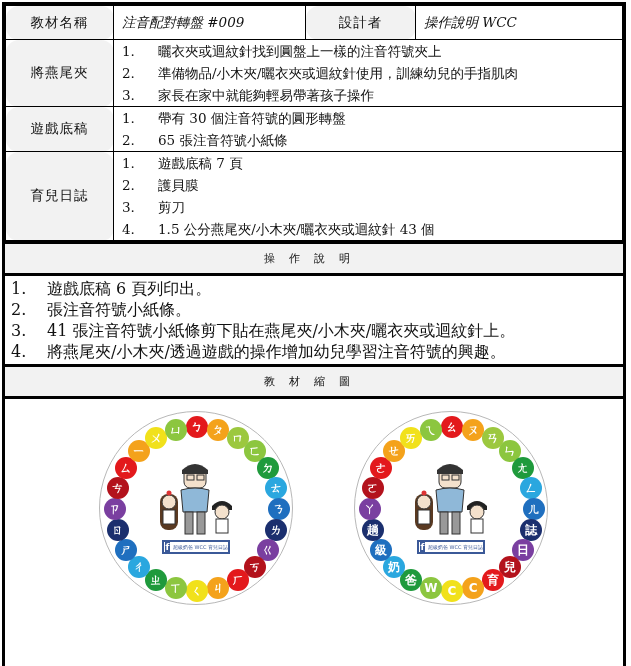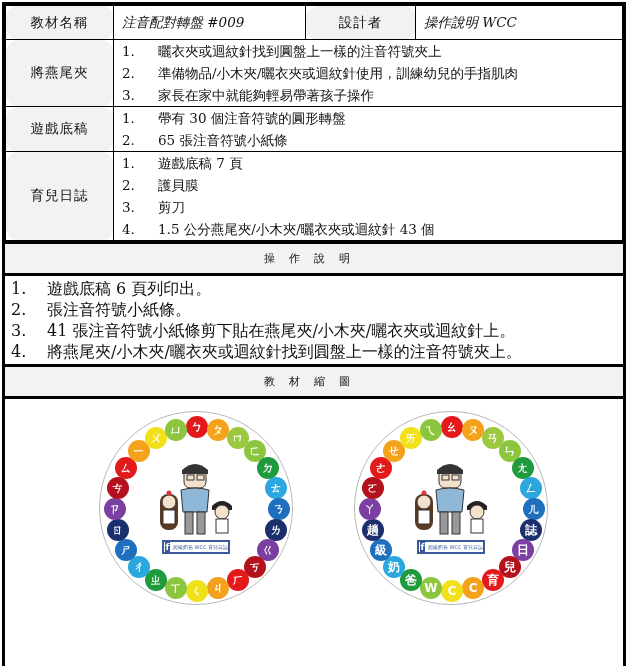--- a/index.html
+++ b/index.html
@@ -123,21 +123,21 @@
     <li>
         <span class="num">2.</span>
         <span class="txt">張注音符號小紙條。</span>
       </li>
     <li>
         <span class="num">3.</span>
         <span class="txt">41 張注音符號小紙條剪下貼在燕尾夾/小木夾/曬衣夾或迴紋針上。</span>
       </li>
     <li>
         <span class="num">4.</span>
-        <span class="txt">將燕尾夾/小木夾/曬衣夾或迴紋針找到圓盤上一樣的注音符號夾上。</span>
+        <span class="txt">將燕尾夾/小木夾/透過遊戲的操作增加幼兒學習注音符號的興趣。</span>
       </li>
   </ul>
 
   <div class="section">
     <span style="line-height:29px;margin-top:35px;">教材縮圖</span>
   </div>
 
   <div class="thumbs">
     <div class="wheel" id="wheel0" style="left:94px; top:12px;">
       <div class="center-art">

